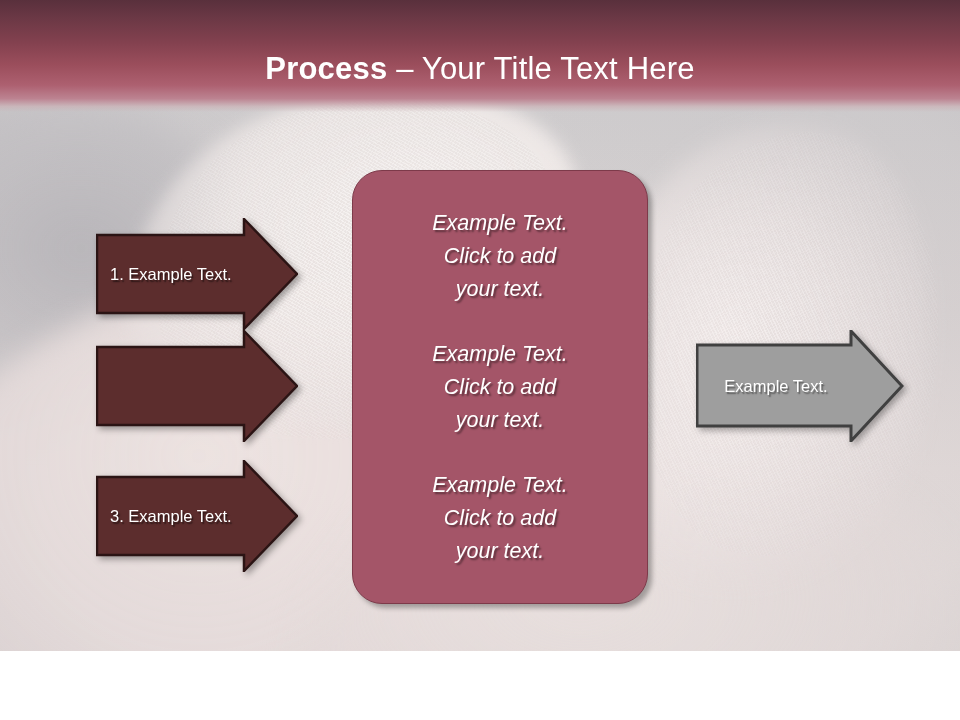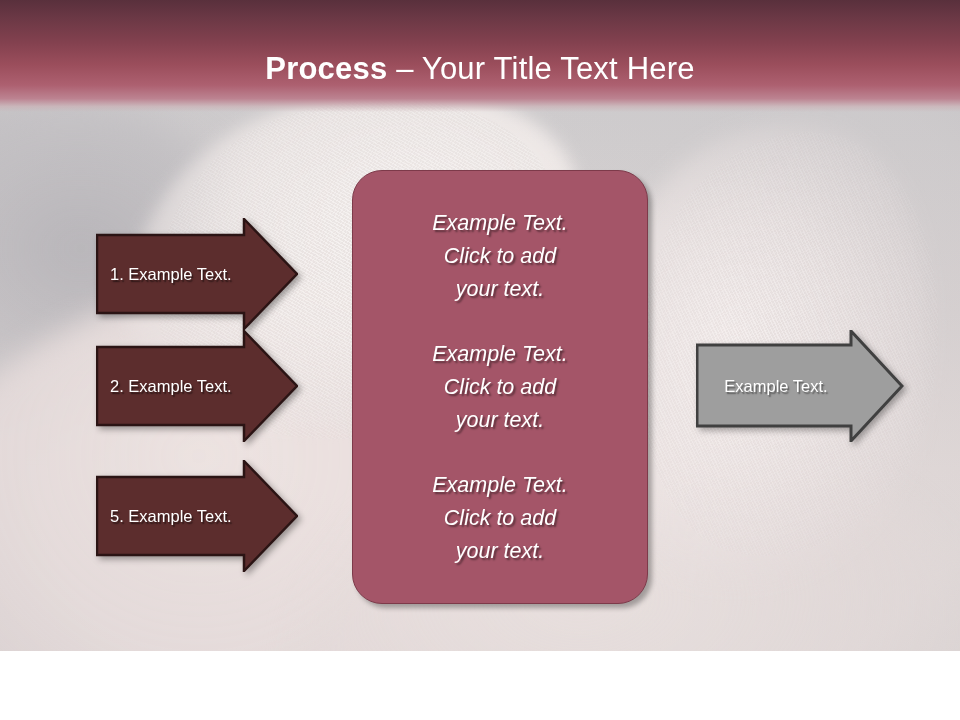--- a/index.html
+++ b/index.html
@@ -292,28 +292,27 @@
     <svg width="202" height="112" viewBox="0 0 202 112">
       <polygon points="1,17 148,17 148,1 201,56 148,111 148,95 1,95" fill="#5c2d2d" stroke="#2b1414" stroke-width="2.5" stroke-linejoin="miter"></polygon>
     </svg>
     <div class="arrow-label">1. Example Text.</div>
   </div>
 
   <div class="arrow-left" id="arrow-2">
     <svg width="202" height="112" viewBox="0 0 202 112">
       <polygon points="1,17 148,17 148,1 201,56 148,111 148,95 1,95" fill="#5c2d2d" stroke="#2b1414" stroke-width="2.5" stroke-linejoin="miter"></polygon>
     </svg>
-    <div class="arrow-label">2. Example Text.</div>
   </div>
 
   <div class="arrow-left" id="arrow-3">
     <svg width="202" height="112" viewBox="0 0 202 112">
       <polygon points="1,17 148,17 148,1 201,56 148,111 148,95 1,95" fill="#5c2d2d" stroke="#2b1414" stroke-width="2.5" stroke-linejoin="miter"></polygon>
     </svg>
-    <div class="arrow-label">5. Example Text.</div>
+    <div class="arrow-label">3. Example Text.</div>
   </div>
 
   <div class="center-box">
     <p class="center-para">Example Text.
 Click  to add
 your text.</p>
     <p class="center-para">Example Text.
 Click  to add
 your text.</p>
     <p class="center-para">Example Text.

